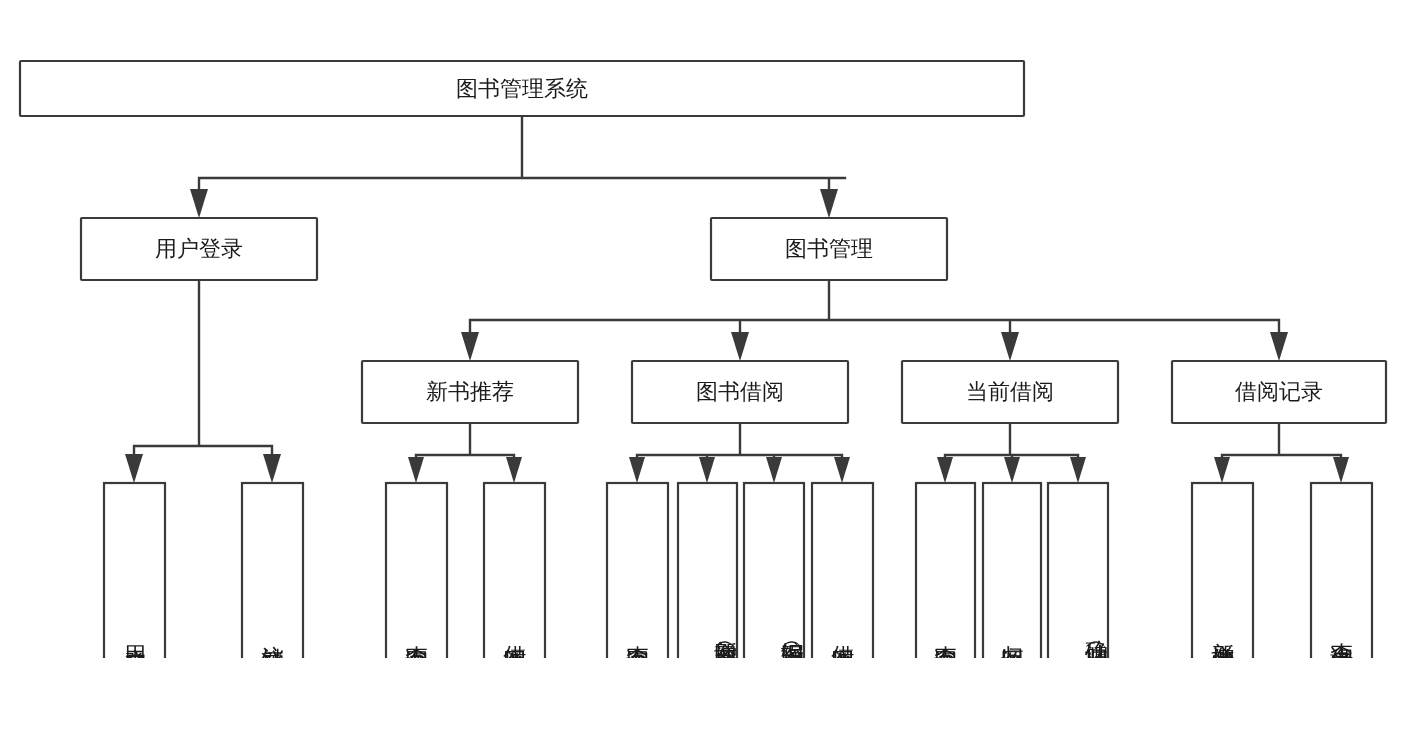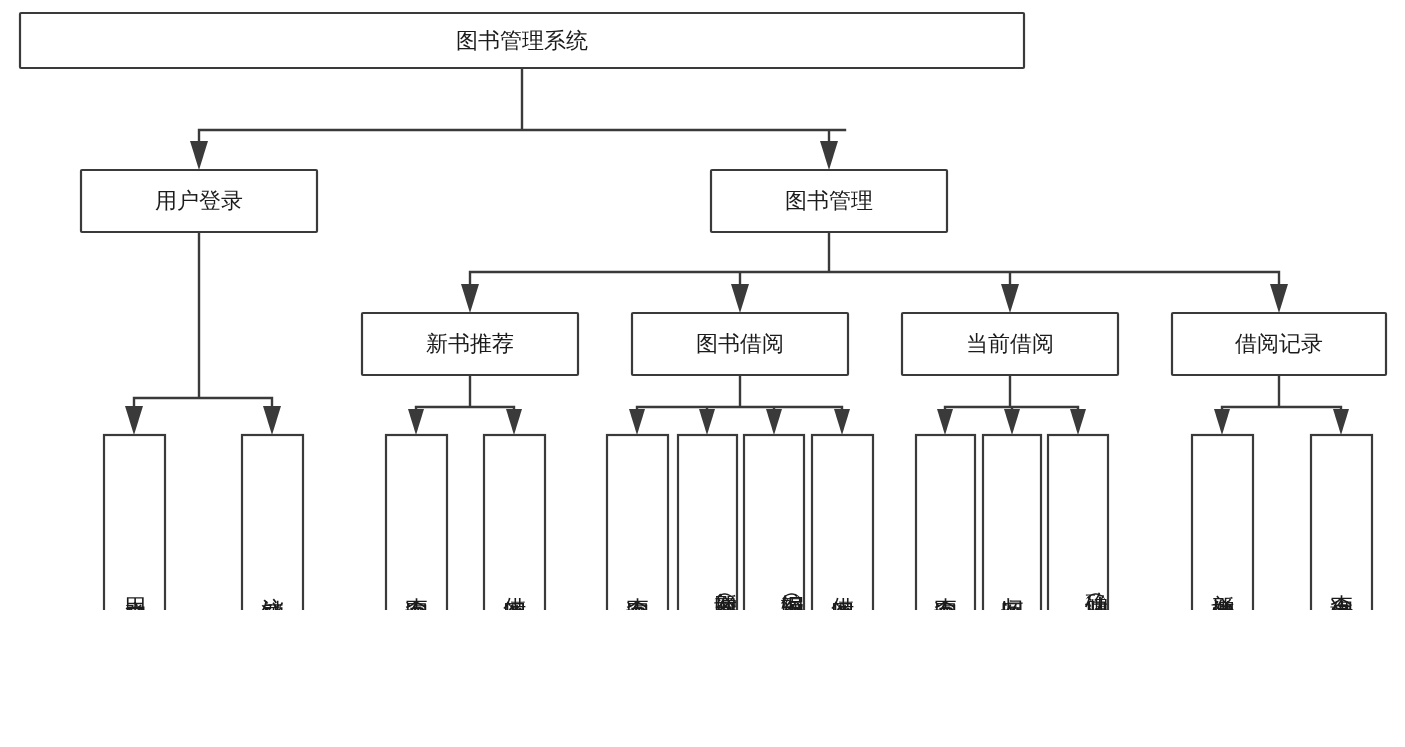--- a/index.html
+++ b/index.html
@@ -9,20 +9,21 @@
   }
   body {
     font-family: "Liberation Sans", "DejaVu Sans", sans-serif;
   }
   #canvas {
     position: relative;
     width: 1405px;
     height: 610px;
     background: #ffffff;
     overflow: hidden;
+    margin-top: 48px;
   }
   svg.diagram {
     position: absolute;
     left: 0;
     top: 0;
     width: 1405px;
     height: 747px;
   }
   .node-rect {
     fill: #ffffff;

